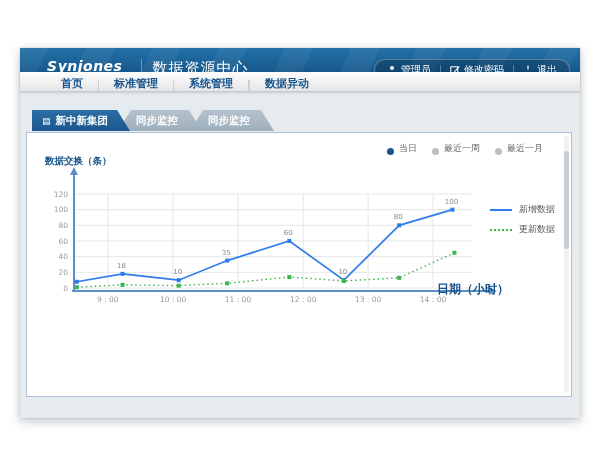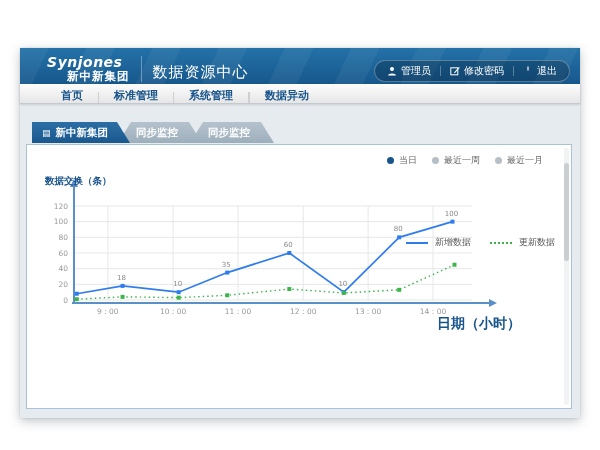--- a/index.html
+++ b/index.html
@@ -1,20 +1,20 @@
 <!DOCTYPE html>
 <html><head>
 <meta charset="utf-8">
 <style>
   html,body{margin:0;padding:0;background:#ffffff;font-family:"DejaVu Sans","Liberation Sans",sans-serif;}
   .stage{position:relative;width:600px;height:450px;background:#fff;overflow:hidden;}
   .window{position:absolute;left:20px;top:48px;width:560px;height:370px;background:#e6ebef;
           box-shadow:0 3px 10px rgba(90,100,110,.38),0 0 2px rgba(0,0,0,.15);}
   
-  .hdr{position:relative;height:36px;background:linear-gradient(#2371a8,#17588c);display:flex;align-items:flex-end;padding:2px 10px;box-sizing:border-box;}
+  .hdr{position:relative;height:24px;background:linear-gradient(#2371a8,#17588c);display:flex;align-items:flex-start;padding:11px 10px;box-sizing:border-box;}
   .hdr::before{content:"";position:absolute;inset:0;
       background:repeating-linear-gradient(115deg,rgba(255,255,255,.05) 0 26px,rgba(255,255,255,0) 26px 60px);pointer-events:none;}
   .logo{color:#fff;line-height:1.05;text-align:center;margin-left:10px;position:relative;}
   .logo .l1{font-size:14px;font-weight:bold;letter-spacing:.5px;font-style:italic;}
   .logo .l2{font-size:11.5px;font-weight:bold;letter-spacing:1px;margin-left:27px;}
   .hdr-div{width:1px;height:26px;background:rgba(255,255,255,.35);margin:0 11px;position:relative;}
   .app-title{color:#fff;font-size:15px;letter-spacing:1px;position:relative;}
   .spacer{flex:1;}
   .user-pill{position:relative;display:flex;align-items:center;background:rgba(0,20,40,.28);
       border:1px solid rgba(255,255,255,.28);border-radius:12px;padding:3px 12px;color:#fff;}
@@ -33,28 +33,28 @@
       clip-path:polygon(0 0,calc(100% - 13px) 0,100% 100%,0 100%);}
   .tab.inactive{background:linear-gradient(#b5c2cd,#9dafbc);padding:0 24px 0 18px;margin-left:-12px;
       clip-path:polygon(13px 0,calc(100% - 13px) 0,100% 100%,0 100%);}
   .tab.inactive:nth-child(2){z-index:2;}
   .tab.inactive:nth-child(3){z-index:1;}
   .tab-icon{font-size:9px;margin-right:5px;}
   
   .apparea{position:relative;height:311px;}
   .panel{position:absolute;left:6px;right:8px;top:40px;bottom:6px;background:#fff;border:1px solid #a9c2d8;}
   .radios{position:absolute;top:9px;right:28px;display:flex;gap:15px;z-index:2;}
-  .radio{display:flex;align-items:center;gap:5px;font-size:9px;color:#666;cursor:pointer;}
+  .radio{display:flex;align-items:flex-end;gap:5px;font-size:9px;color:#666;cursor:pointer;}
   .dot{width:7px;height:7px;border-radius:50%;background:#b7bfc6;}
   .radio.selected .dot{background:#17548c;}
-  .ylabel{position:absolute;left:18px;top:30px;font-size:9.5px;font-weight:bold;color:#17548c;z-index:2;}
-  .xlabel{position:absolute;left:410px;top:170px;font-size:14px;font-weight:bold;color:#17548c;z-index:2;}
+  .ylabel{position:absolute;left:18px;top:22px;font-size:9.5px;font-weight:bold;color:#17548c;z-index:2;}
+  .xlabel{position:absolute;left:410px;top:148px;font-size:12px;font-weight:bold;color:#17548c;z-index:2;}
   .chart-svg{position:absolute;inset:0;width:100%;height:100%;}
   svg text{font-family:"DejaVu Sans","Liberation Sans",sans-serif;}
-  .legend{position:absolute;right:16px;top:91px;display:flex;flex-direction:row;gap:19px;z-index:2;}
+  .legend{position:absolute;right:16px;top:70px;display:flex;flex-direction:column;gap:7px;z-index:2;}
   .legend-row{display:flex;align-items:center;gap:7px;}
   .legend-line{width:22px;height:0;}
   .legend-line.solid{border-top:2px solid #2f7ded;}
   .legend-line.dotted{border-top:2px dotted #3cb54a;}
   .legend-text{font-size:9px;color:#555;}
   .footnote{position:absolute;left:30px;right:14px;top:209px;font-size:8px;color:#9a9a9a;
       white-space:nowrap;overflow:hidden;}
   .footnote .red{color:#d9333f;}
   .scrollbar{position:absolute;right:2px;top:3px;bottom:3px;width:5px;background:#f1f2f3;border-radius:3px;}
   .scrollbar .thumb{position:absolute;top:6%;height:38%;width:5px;background:#c9ced3;border-radius:3px;}

